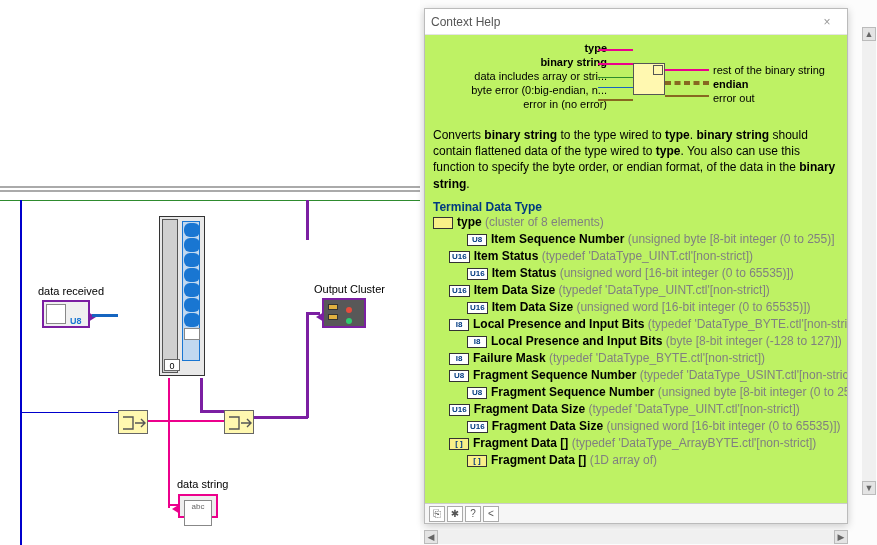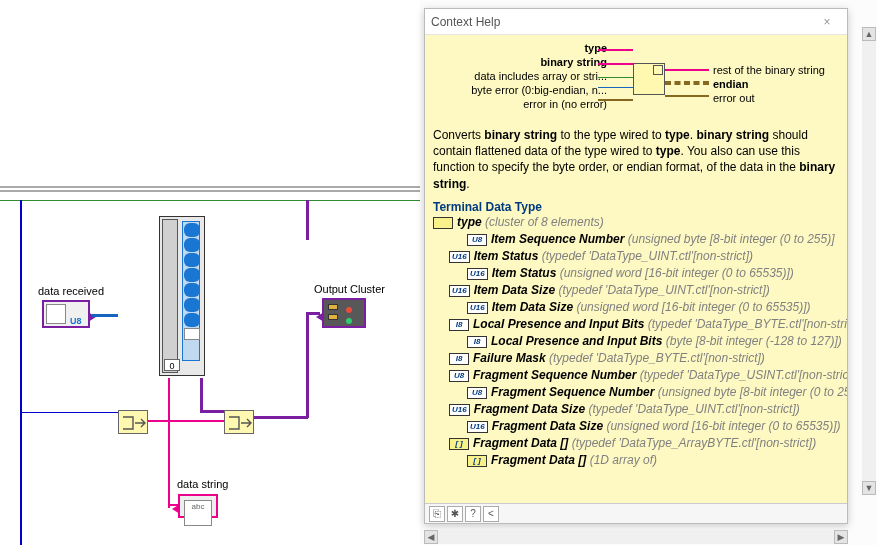--- a/index.html
+++ b/index.html
@@ -93,21 +93,21 @@
   .wire.v { width:2px; }
   .wire.cluster { background:#7b1fa2; height:3px; }
   .wire.cluster.v { width:3px; height:auto; }
   .wire.str { background:#ec008c; }
   .wire.arr { background:#1565c0; }
   .wire.blue { background:#0000cc; }
 
   
   .helpwin {
     position:absolute; left:424px; top:8px; width:424px; height:516px;
-    background:#fef9c3; border:1px solid #bbb; box-shadow:0 2px 8px rgba(0,0,0,.2);
+    background:#bef264; border:1px solid #bbb; box-shadow:0 2px 8px rgba(0,0,0,.2);
     display:flex; flex-direction:column;
   }
   .helpwin .titlebar {
     height:26px; background:#fff; border-bottom:1px solid #e4e4e4;
     display:flex; align-items:center; padding:0 6px; color:#555;
   }
   .helpwin .titlebar .title { flex:1; font-size:12px; }
   .helpwin .titlebar .close {
     width:28px; height:18px; text-align:center; line-height:16px;
     color:#999; border:1px solid transparent;
@@ -137,21 +137,21 @@
   .conn-diagram .cw.pink { background:#ec008c; height:2px; }
   .conn-diagram .cw.brown { background:#876820; height:2px; }
   .conn-diagram .cw.green { background:#2e8b2e; }
   .conn-diagram .cw.blue { background:#1565c0; }
   .bold { font-weight:bold; }
 
   .desc { font-size:12px; line-height:1.35; margin:4px 0 8px 0; }
   .section-head { font-weight:bold; color:#003a80; font-size:12px; margin-top:8px; }
 
   .tree { font-size:12px; line-height:17px; }
-  .tree .row { white-space:nowrap;font-style:italic; }
+  .tree .row { white-space:nowrap; }
   .tree .indent1 { padding-left:16px; }
   .tree .indent2 { padding-left:34px; }
   .tree .indent3 { padding-left:52px; }
   .tree .chip {
     display:inline-block; min-width:20px; height:12px; border:1px solid #333;
     font-size:8px; line-height:10px; text-align:center; margin-right:4px;
     background:#fff; color:#003a80; font-weight:bold; padding:0 2px;
     vertical-align:middle;
   }
   .tree .chip.cluster { background:#f8f088; }

